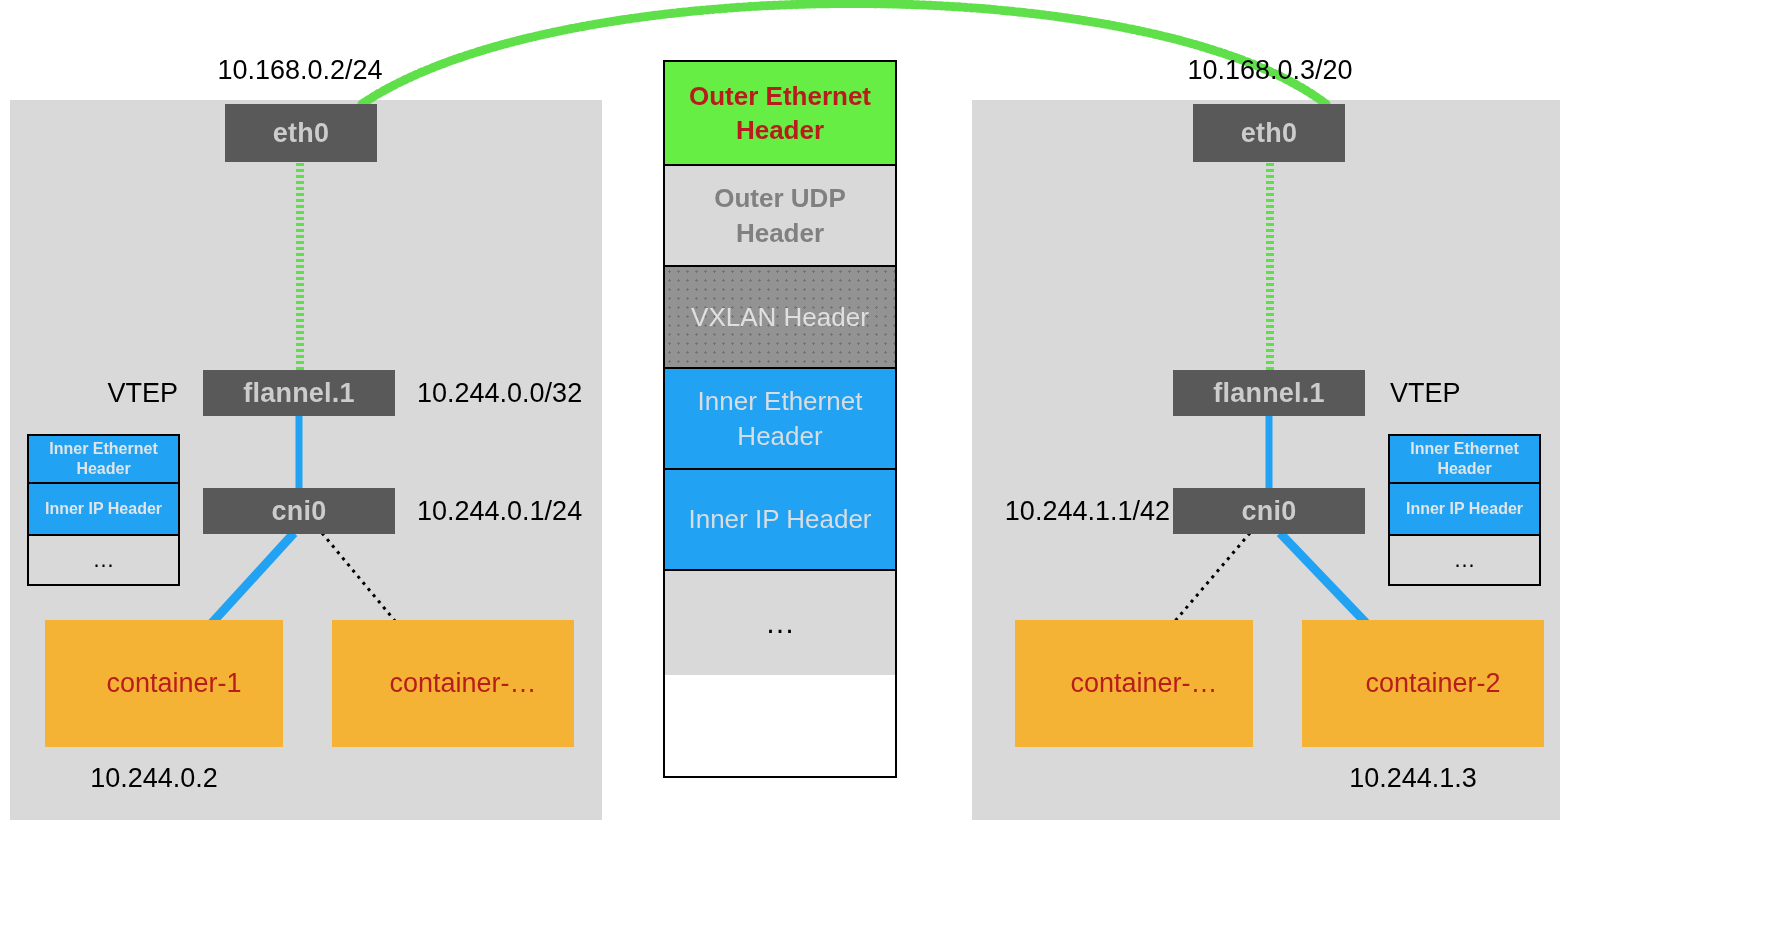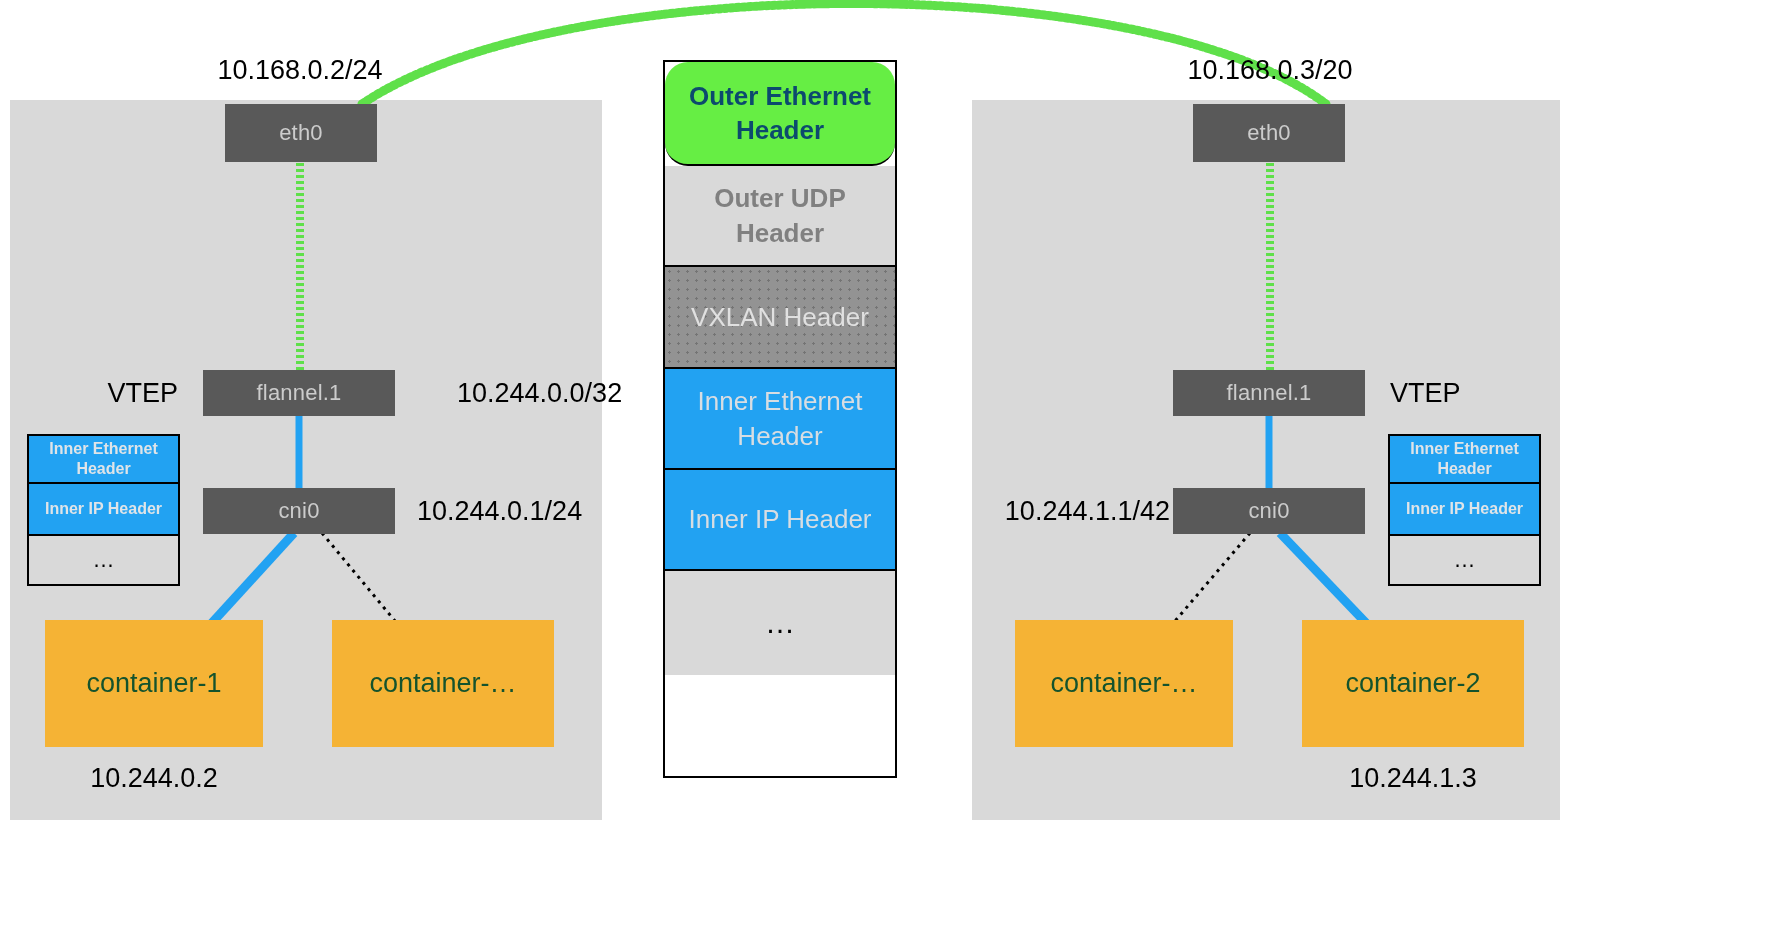--- a/index.html
+++ b/index.html
@@ -24,34 +24,36 @@
     background: #d9d9d9;
   }
 
   
   .iface-box {
     background: #595959;
     color: #cccccc;
     display: flex;
     align-items: center;
     justify-content: center;
-    font-size: 22px;
+    font-size: 27px;
     letter-spacing: 0.2px;
     white-space: nowrap;
+    font-weight: bold;
   }
 
   
   .container-box {
     background: #f5b335;
-    color: #14532d;
+    color: #b91c1c;
     display: flex;
     align-items: center;
     justify-content: center;
     font-size: 27px;
     white-space: nowrap;
+    padding-left: 20px;
   }
 
   
   .plain-label {
     color: #000000;
     font-size: 27px;
     white-space: nowrap;
     display: flex;
     align-items: center;
   }
@@ -73,21 +75,21 @@
     align-items: center;
     justify-content: center;
     text-align: center;
     font-size: 26px;
     line-height: 1.32;
     padding: 0 8px;
     position: relative;
   }
   .packet-layer:last-child { border-bottom: none; }
   .packet-layer .ptext { position: relative; z-index: 2; }
-  .pl-green { background: #66ee44; color: #0c4a6e; font-weight: bold; border-radius: 23px; }
+  .pl-green { background: #66ee44; color: #b91c1c; font-weight: bold; }
   .pl-gray  { background: #d9d9d9; color: #808080; }
   .pl-vxlan { background: #939393; color: #e0e0e0; }
   .pl-vxlan::before {
     content: "";
     position: absolute;
     inset: 0;
     z-index: 1;
     background-image: radial-gradient(#6e6e6e 1px, transparent 1.2px);
     background-size: 9px 9px;
     opacity: 0.85;
@@ -165,21 +167,21 @@
   <div class="abs iface-box" style="left:225px; top:104px; width:152px; height:58px;">
     <span>eth0</span>
   </div>
 
   <div class="abs plain-label right-align" style="left:30px; top:375px; width:148px; height:36px;">VTEP</div>
 
   <div class="abs iface-box" style="left:203px; top:370px; width:192px; height:46px;">
     <span>flannel.1</span>
   </div>
 
-  <div class="abs plain-label left-align" style="left:417px; top:375px; width:240px; height:36px;margin-left:40px;">10.244.0.0/32</div>
+  <div class="abs plain-label left-align" style="left:417px; top:375px; width:240px; height:36px;">10.244.0.0/32</div>
 
   <div class="abs iface-box" style="left:203px; top:488px; width:192px; height:46px;">
     <span>cni0</span>
   </div>
 
   <div class="abs plain-label left-align" style="left:417px; top:493px; width:240px; height:36px;">10.244.0.1/24</div>
 
   <div class="abs mini-packet" style="left:27px; top:434px; width:153px; height:152px;">
     <div class="mini-layer ml-blue" style="height:48px;">Inner Ethernet Header</div>
     <div class="mini-layer ml-blue" style="height:52px;">Inner IP Header</div>

